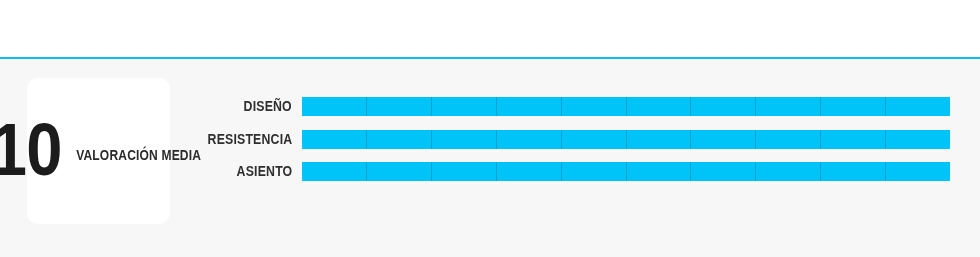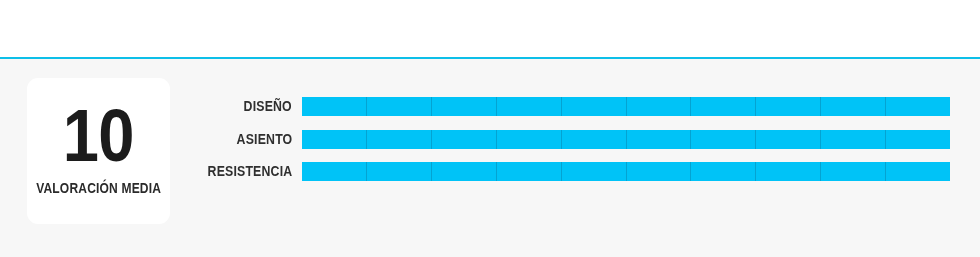--- a/index.html
+++ b/index.html
@@ -52,21 +52,21 @@
   
   #score-card {
     position: absolute;
     left: 27px;
     top: 78px;
     width: 143px;
     height: 146px;
     background: #ffffff;
     border-radius: 11px;
     display: flex;
-    flex-direction: column;
+    flex-direction: row;
     align-items: center;
     justify-content: center;
     box-sizing: border-box;
     padding-bottom: 4px;
   }
   #score-value {
     font-family: "Liberation Sans Narrow", "Liberation Sans", sans-serif;
     font-weight: 700;
     font-size: 74px;
     line-height: 0.86;
@@ -174,50 +174,50 @@
             <div class="tick-cell"></div>
             <div class="tick-cell"></div>
             <div class="tick-cell"></div>
             <div class="tick-cell"></div>
             <div class="tick-cell"></div>
             <div class="tick-cell"></div>
           </div>
         </div>
       </div>
       <div class="criteria-row">
+        <div class="criteria-label">RESISTENCIA</div>
+        <div class="criteria-track">
+          <div class="criteria-fill" style="width: 100%; background: rgb(0, 195, 247);"></div>
+          <div class="criteria-ticks">
+            <div class="tick-cell"></div>
+            <div class="tick-cell"></div>
+            <div class="tick-cell"></div>
+            <div class="tick-cell"></div>
+            <div class="tick-cell"></div>
+            <div class="tick-cell"></div>
+            <div class="tick-cell"></div>
+            <div class="tick-cell"></div>
+            <div class="tick-cell"></div>
+            <div class="tick-cell"></div>
+          </div>
+        </div>
+      </div>
+      <div class="criteria-row">
         <div class="criteria-label">ASIENTO</div>
         <div class="criteria-track">
           <div class="criteria-fill" style="width: 100%; background: rgb(0, 195, 247);"></div>
           <div class="criteria-ticks">
             <div class="tick-cell"></div>
             <div class="tick-cell"></div>
             <div class="tick-cell"></div>
             <div class="tick-cell"></div>
             <div class="tick-cell"></div>
             <div class="tick-cell"></div>
             <div class="tick-cell"></div>
             <div class="tick-cell"></div>
             <div class="tick-cell"></div>
             <div class="tick-cell"></div>
           </div>
         </div>
       </div>
-      <div class="criteria-row">
-        <div class="criteria-label">RESISTENCIA</div>
-        <div class="criteria-track">
-          <div class="criteria-fill" style="width: 100%; background: rgb(0, 195, 247);"></div>
-          <div class="criteria-ticks">
-            <div class="tick-cell"></div>
-            <div class="tick-cell"></div>
-            <div class="tick-cell"></div>
-            <div class="tick-cell"></div>
-            <div class="tick-cell"></div>
-            <div class="tick-cell"></div>
-            <div class="tick-cell"></div>
-            <div class="tick-cell"></div>
-            <div class="tick-cell"></div>
-            <div class="tick-cell"></div>
-          </div>
-        </div>
-      </div>
     </div>
 
 </div>
 
 </body></html>

